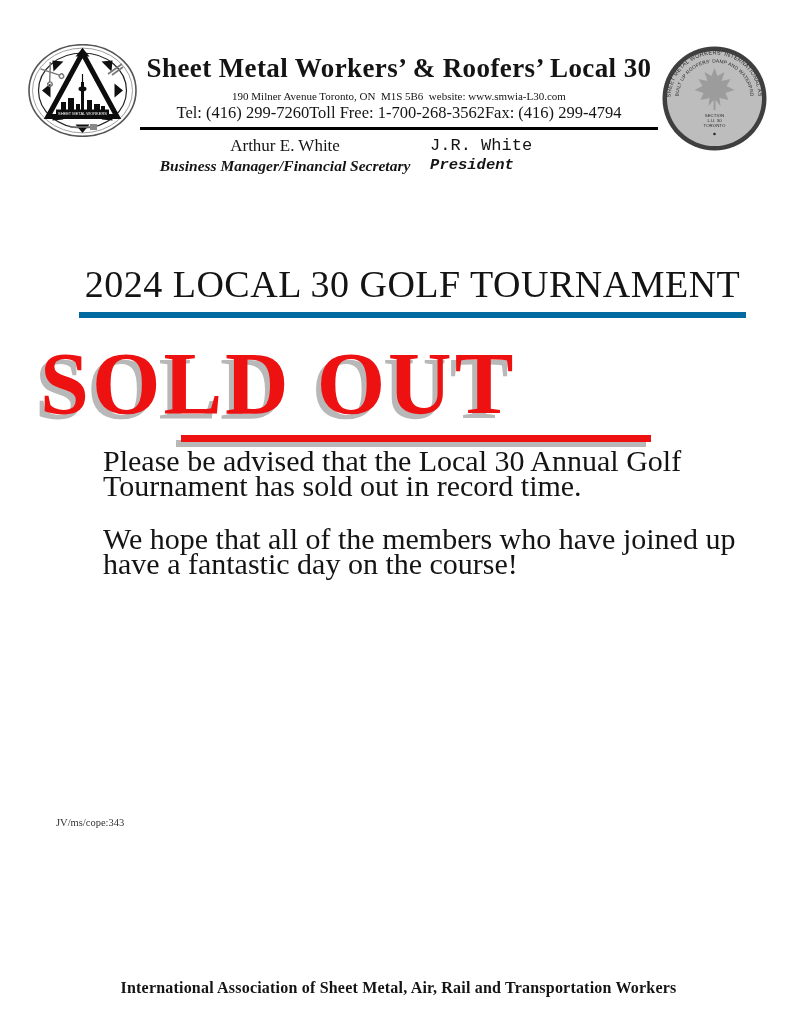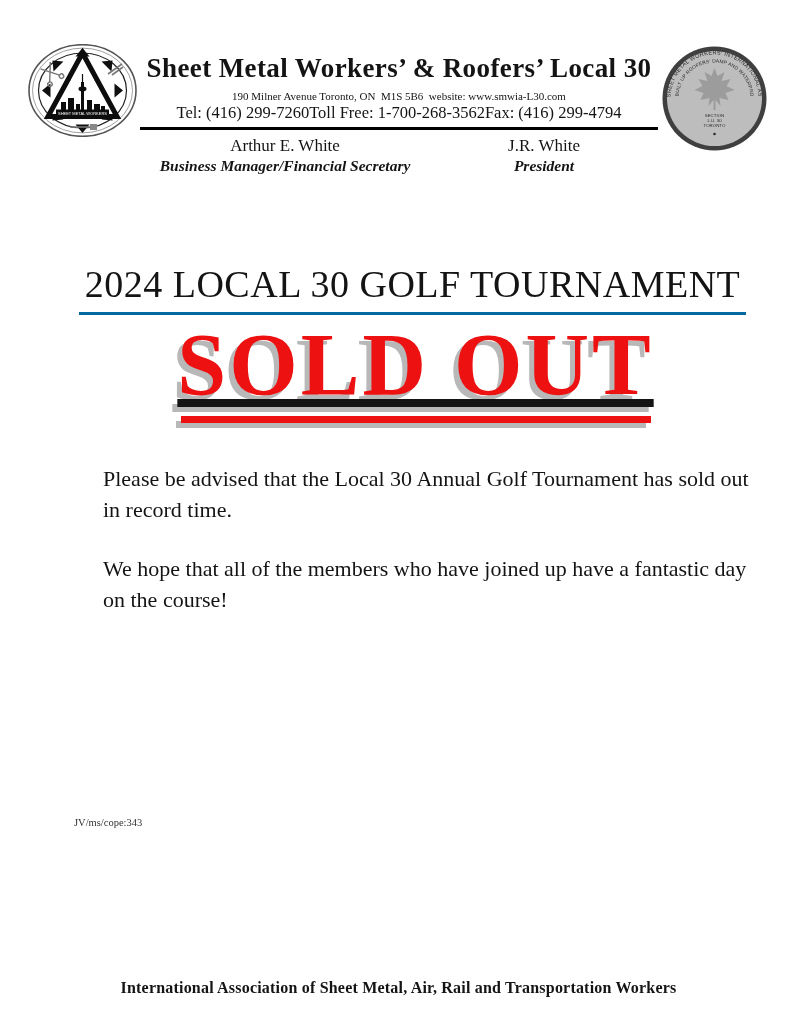--- a/index.html
+++ b/index.html
@@ -11,42 +11,42 @@
   
   .seal-left{position:absolute;left:28px;top:44px;width:109px;height:93px;}
   .seal-right{position:absolute;left:661px;top:45px;width:107px;height:107px;}
   .header-center{position:absolute;left:140px;top:46px;width:518px;text-align:center;margin-top:7px;}
   .org-name{font-size:27px;font-weight:bold;letter-spacing:.4px;white-space:nowrap;}
   .address-line{font-size:11px;margin-top:6px;white-space:pre;}
   .contact-line{display:flex;justify-content:center;font-size:16.5px;margin-top:1px;}
   .header-rule{height:0;border-bottom:3.5px solid #000;margin-top:4px;}
   .officials{display:flex;margin-top:6px;}
   .official-left{width:56%;text-align:center;}
-  .official-right{flex:1;text-align:center;}
+  .official-right{flex:1;text-align:left;font-family:Liberation Mono, monospace;}
   .official-name{font-size:17px;}
   .official-title{font-size:15.5px;font-weight:bold;font-style:italic;margin-top:1px;}
   
   .date-line{position:absolute;left:57px;top:196px;font-size:24px;}
   .title-wrap{position:absolute;left:50px;right:16px;top:262px;text-align:center;}
   .letter-title{
     display:inline-block;font-size:38px;letter-spacing:.5px;white-space:nowrap;
-    border-bottom:3px solid #0369a1;padding:0 6px 6px 6px;
+    border-bottom:6px solid #0369a1;padding:0 6px 6px 6px;
   }
-  .banner-wrap{position:absolute;left:40px;right:0;top:321px;text-align:center;text-decoration:underline;}
+  .banner-wrap{position:absolute;left:40px;right:0;top:340px;text-align:left;}
   .sold-out{
     font-size:88px;line-height:1;font-weight:bold;letter-spacing:3px;white-space:nowrap;
     color:#ee1111;text-shadow:-5px 5px 0 #b8b8b8;
   }
   .sold-out-underline{
     width:470px;height:7px;background:#ee1111;margin:7px auto 0;
     box-shadow:-5px 5px 0 #b8b8b8;
   }
-  .body-text{position:absolute;left:103px;top:463px;width:655px;font-size:22px;line-height:31px;}
+  .body-text{position:absolute;left:103px;top:448px;width:655px;font-size:30px;line-height:25px;}
   .body-text p{margin:0 0 28px 0;}
-  .reference{position:absolute;left:56px;top:817px;font-size:10.5px;color:#333;margin-left:18px;}
+  .reference{position:absolute;left:56px;top:817px;font-size:10.5px;color:#333;}
   .footer-line{
     position:absolute;left:6px;right:0;top:979px;text-align:center;
     font-size:16px;font-weight:bold;letter-spacing:.2px;
   }
   svg text{font-family:"Liberation Sans", sans-serif;}
 </style>
 </head>
 <body>
 
 <div class="page">

